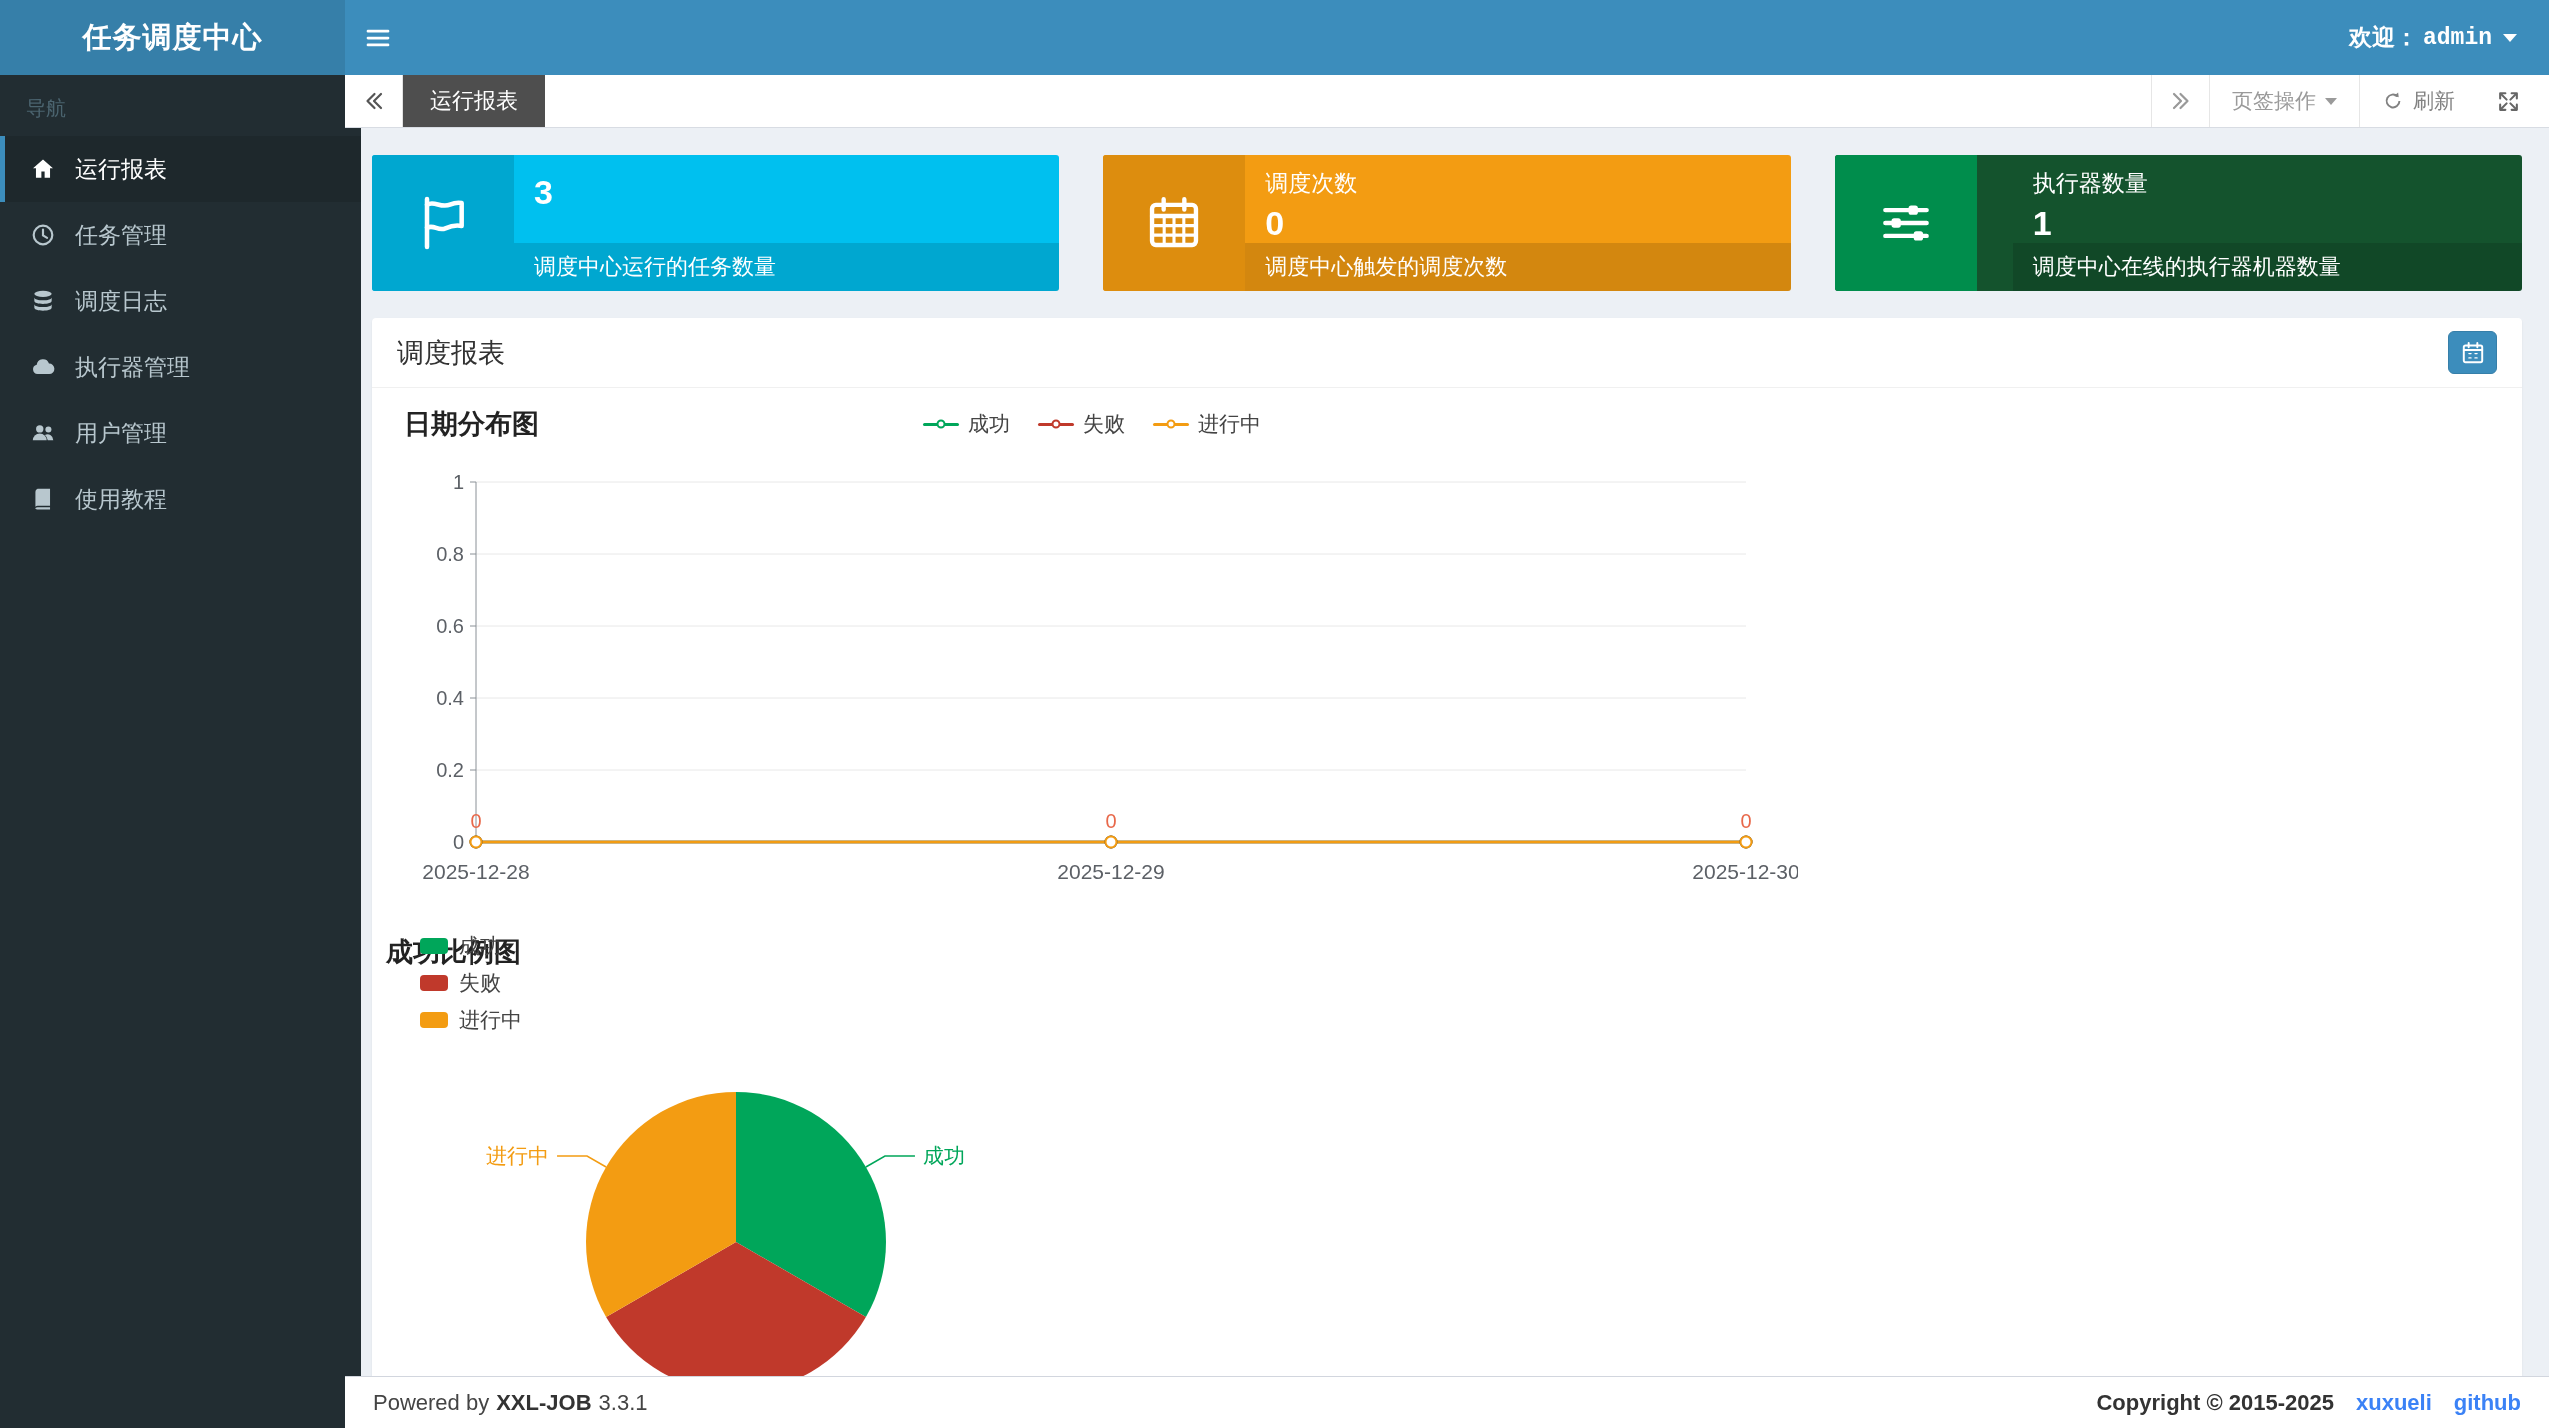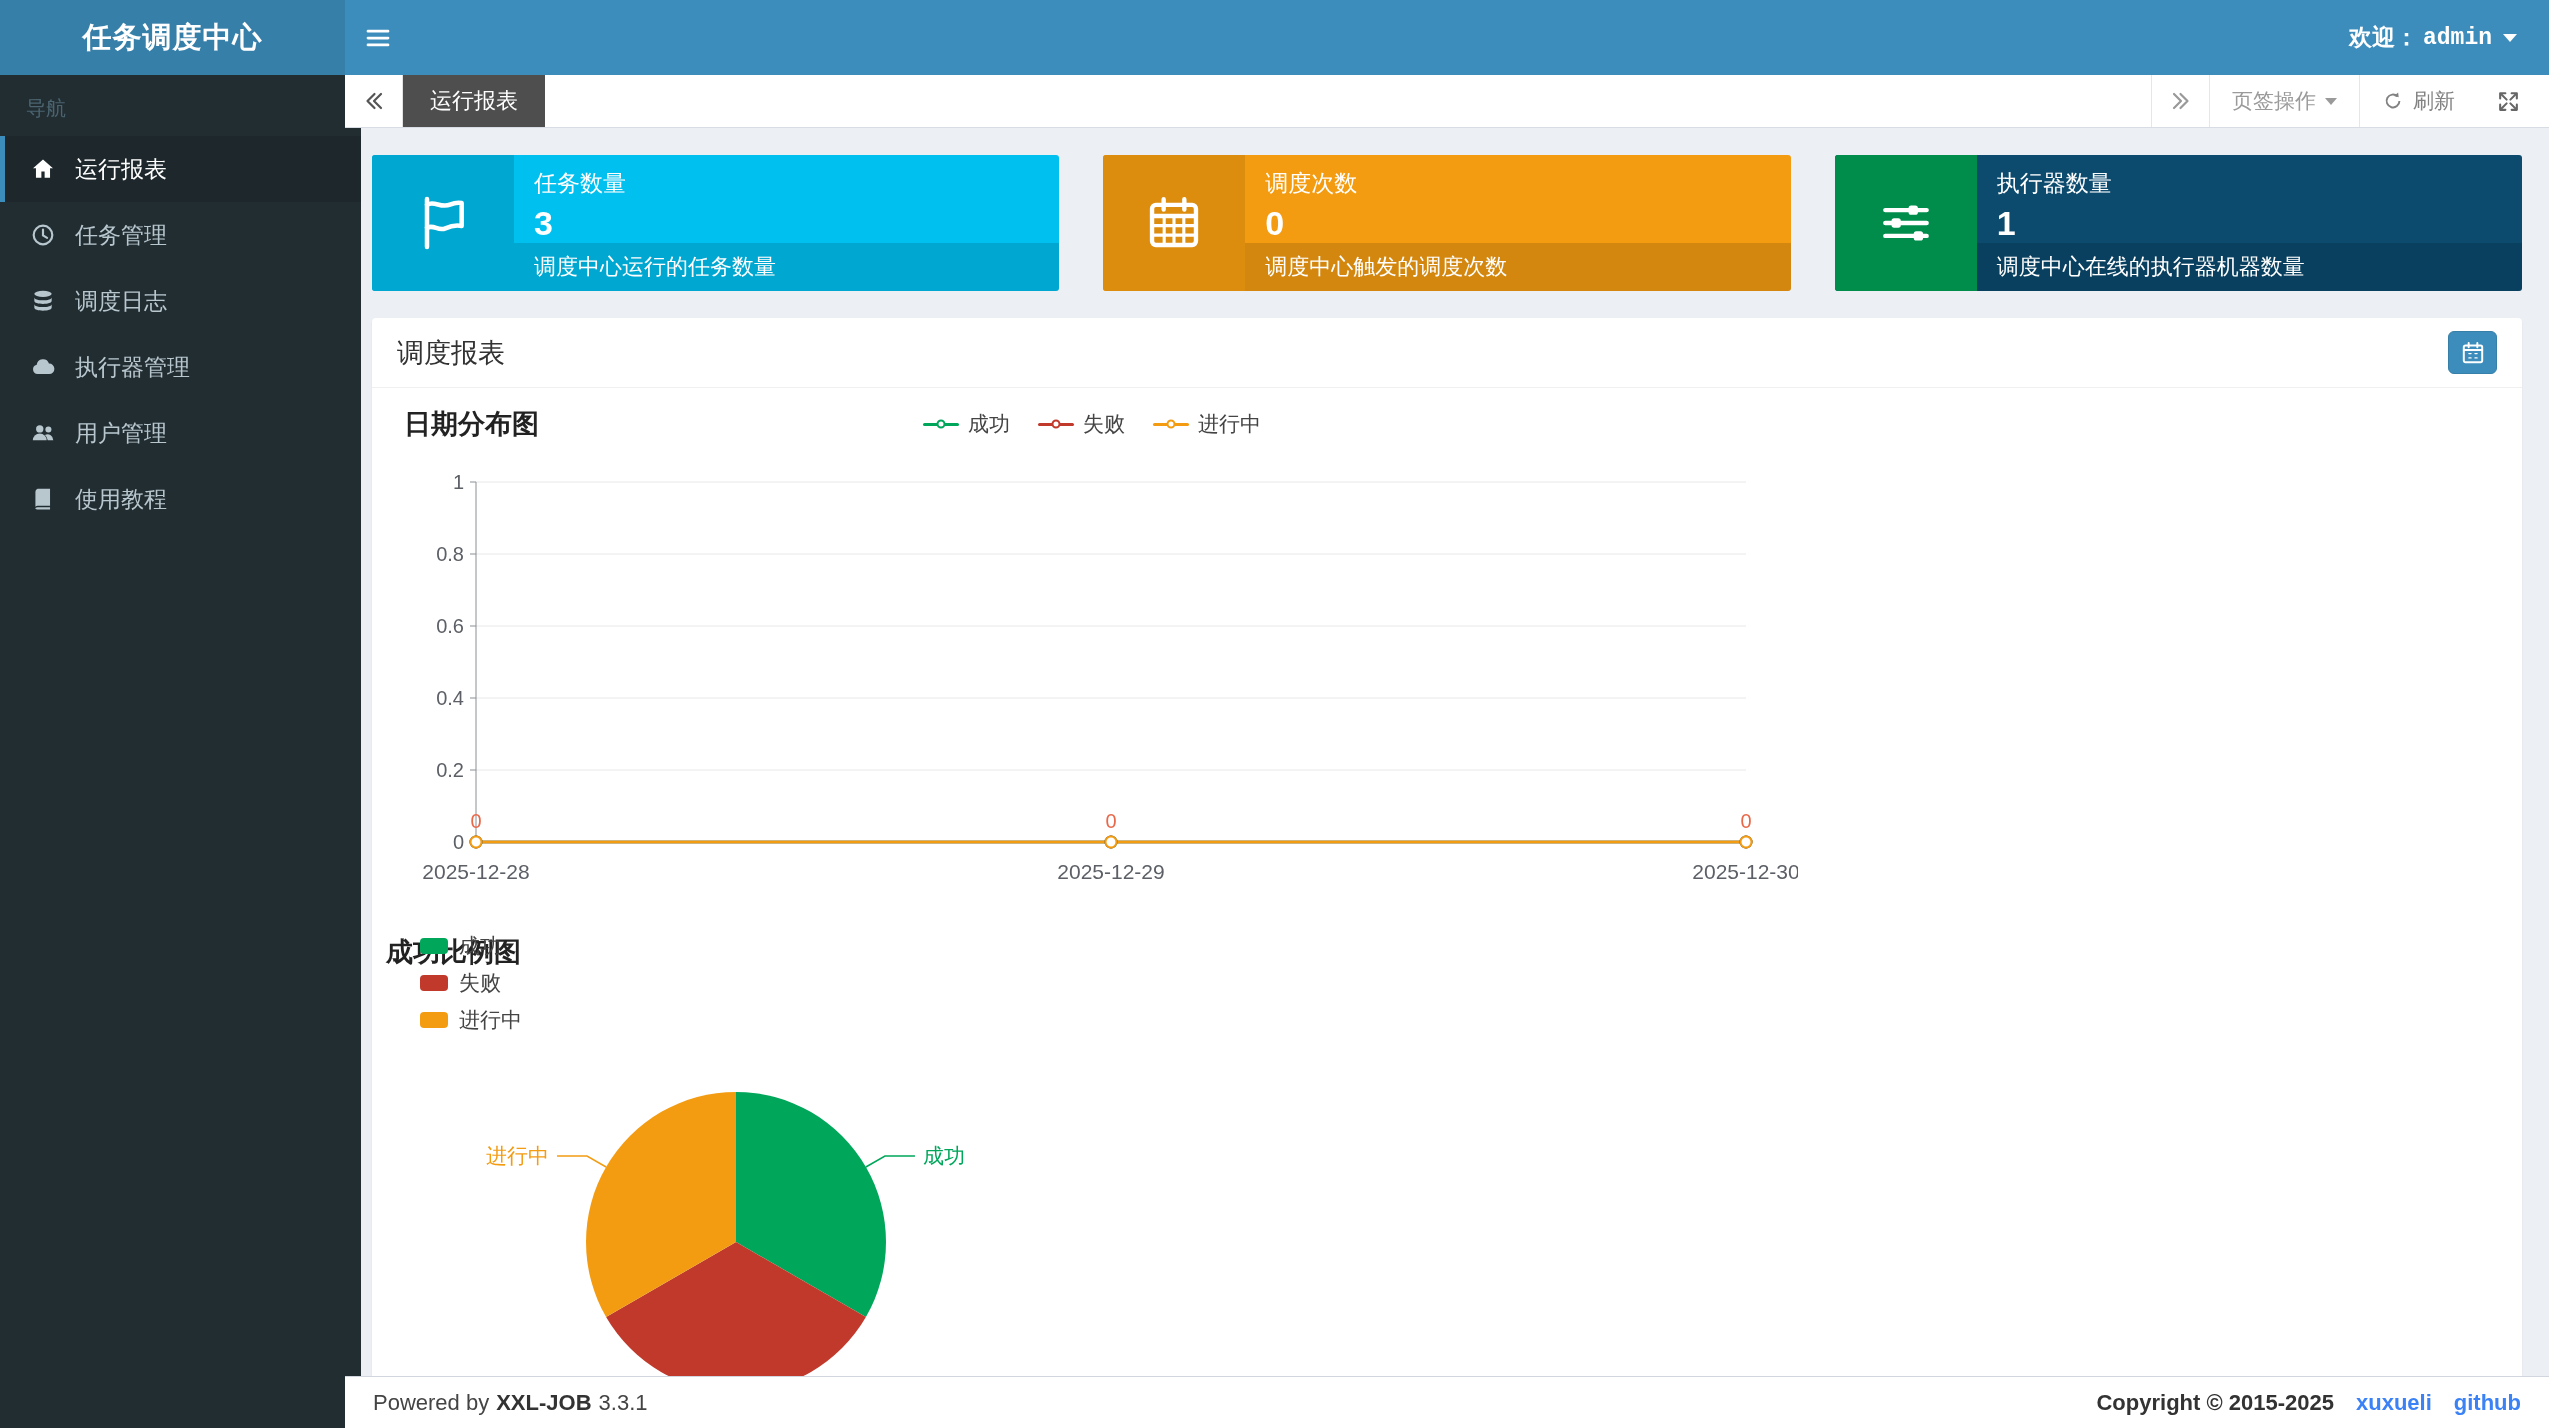--- a/index.html
+++ b/index.html
@@ -228,21 +228,20 @@
 
       <div class="stat" style="background: rgb(0, 192, 239);">
         <div class="stat-icon" style="background: rgb(0, 167, 208);">
           <svg width="64" height="64" viewBox="0 0 24 24" fill="none" stroke="#fff" stroke-width="1.7" stroke-linecap="round" stroke-linejoin="round">
               <path d="M6 3v18"></path>
               <path d="M6 5.2c2.6-1.8 5.2 1.4 8.6-.1 2.4-1 4.4-.6 4.4-.6v8.6c-2.6-.5-4.1 0-6.1.9-2.8 1.2-4.3-1.6-6.9-.2"></path>
             </svg>
         </div>
         <div class="stat-body">
           <div class="stat-top">
-            <div class="stat-title">任务数量</div>
             <div class="stat-value">3</div>
           </div>
           <div class="stat-foot">调度中心运行的任务数量</div>
         </div>
       </div>
 
       <div class="stat" style="background: rgb(243, 156, 18);">
         <div class="stat-icon" style="background: rgb(221, 141, 14);">
           <svg width="62" height="62" viewBox="0 0 24 24" fill="none" stroke="#fff" stroke-width="1.7" stroke-linecap="round">
               <rect x="3.5" y="5" width="17" height="15.5" rx="1.5"></rect>
@@ -254,21 +253,21 @@
         </div>
         <div class="stat-body">
           <div class="stat-top">
             <div class="stat-title">调度次数</div>
             <div class="stat-value">0</div>
           </div>
           <div class="stat-foot">调度中心触发的调度次数</div>
         </div>
       </div>
 
-      <div class="stat" style="background: #0c4a6e;">
+      <div class="stat" style="background: #14532d; gap: 36px;">
         <div class="stat-icon" style="background: rgb(0, 141, 76);">
           <svg width="62" height="62" viewBox="0 0 24 24" fill="none" stroke="#fff" stroke-width="1.7" stroke-linecap="round">
               <path d="M4 7h16M4 12h16M4 17h16"></path>
               <rect x="13" y="5.2" width="3.6" height="3.6" rx="1" fill="#fff" stroke="none"></rect>
               <rect x="6.4" y="10.2" width="3.6" height="3.6" rx="1" fill="#fff" stroke="none"></rect>
               <rect x="15" y="15.2" width="3.6" height="3.6" rx="1" fill="#fff" stroke="none"></rect>
             </svg>
         </div>
         <div class="stat-body">
           <div class="stat-top">

